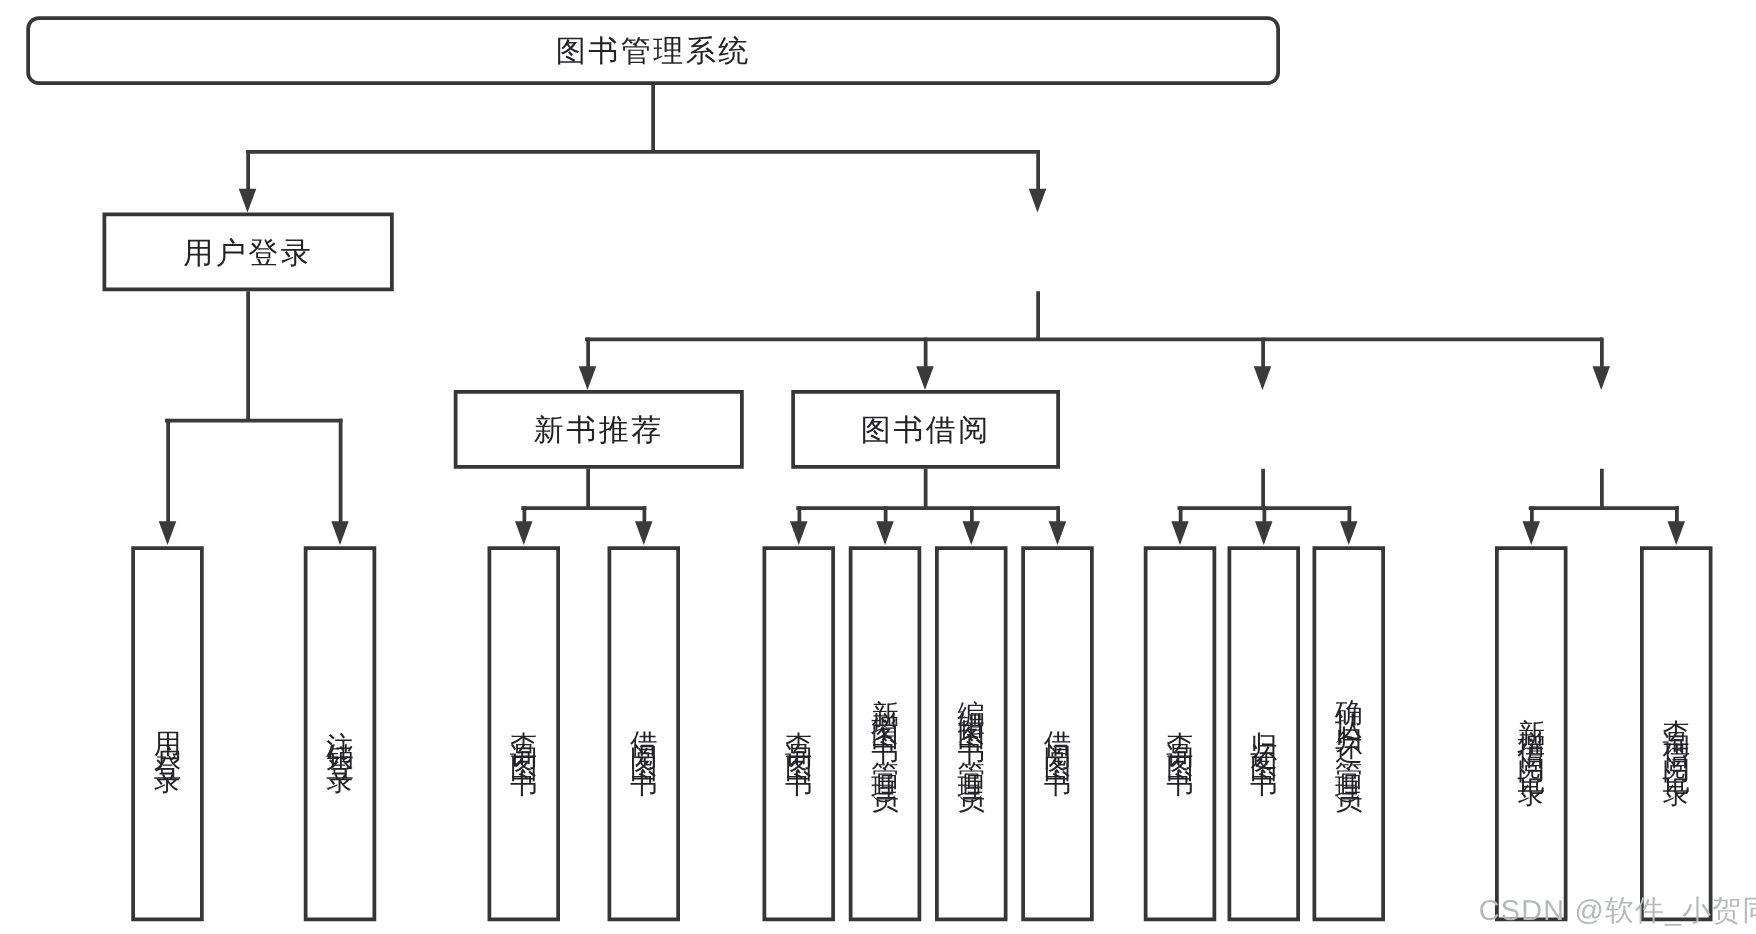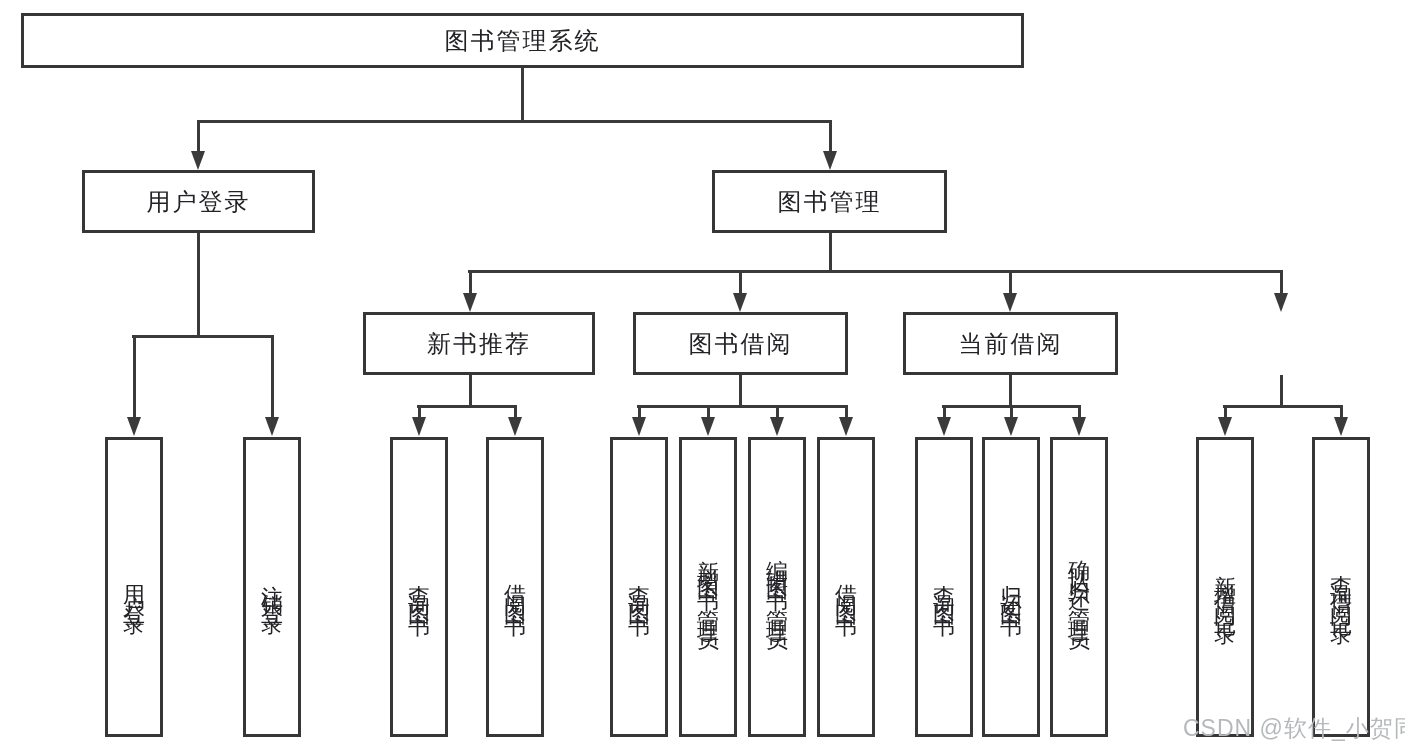--- a/index.html
+++ b/index.html
@@ -51,31 +51,30 @@
     letter-spacing: 1px;
     white-space: nowrap;
     z-index: 5;
   }
 </style>
 </head>
 <body>
 
 <div class="canvas">
 
-  <div class="box" style="left:21px; top:13px; width:1003px; height:55px;">图书管理系统</div>
+  <div class="box" style="left:21px; top:13px; width:1003px; height:55px;border-radius:10px;">图书管理系统</div>
 
   <div class="vline" style="left:521px; top:68px; height:54px;"></div>
   <div class="hline" style="left:197px; top:120px; width:635px;"></div>
   <div class="vline" style="left:197px; top:120px; height:33px;"></div>
   <div class="arrow" style="left:191px; top:151px;"></div>
   <div class="vline" style="left:829px; top:120px; height:33px;"></div>
   <div class="arrow" style="left:823px; top:151px;"></div>
 
   <div class="box" style="left:82px; top:170px; width:233px; height:63px;">用户登录</div>
-  <div class="box" style="left:712px; top:170px; width:235px; height:63px;">图书管理</div>
 
   <div class="vline" style="left:197px; top:233px; height:104px;"></div>
   <div class="hline" style="left:132px; top:335px; width:142px;"></div>
   <div class="vline" style="left:133px; top:335px; height:84px;"></div>
   <div class="arrow" style="left:127px; top:417px;"></div>
   <div class="vline" style="left:271px; top:335px; height:84px;"></div>
   <div class="arrow" style="left:265px; top:417px;"></div>
 
   <div class="vline" style="left:829px; top:233px; height:39px;"></div>
   <div class="hline" style="left:468px; top:270px; width:814px;"></div>
@@ -83,21 +82,20 @@
   <div class="arrow" style="left:463px; top:293px;"></div>
   <div class="vline" style="left:739px; top:270px; height:25px;"></div>
   <div class="arrow" style="left:733px; top:293px;"></div>
   <div class="vline" style="left:1009px; top:270px; height:25px;"></div>
   <div class="arrow" style="left:1003px; top:293px;"></div>
   <div class="vline" style="left:1280px; top:270px; height:25px;"></div>
   <div class="arrow" style="left:1274px; top:293px;"></div>
 
   <div class="box" style="left:363px; top:312px; width:232px; height:63px;">新书推荐</div>
   <div class="box" style="left:633px; top:312px; width:215px; height:63px;">图书借阅</div>
-  <div class="box" style="left:903px; top:312px; width:215px; height:63px;">当前借阅</div>
 
   <div class="vline" style="left:469px; top:375px; height:32px;"></div>
   <div class="hline" style="left:417px; top:405px; width:100px;"></div>
   <div class="vline" style="left:418px; top:405px; height:14px;"></div>
   <div class="arrow" style="left:412px; top:417px;"></div>
   <div class="vline" style="left:514px; top:405px; height:14px;"></div>
   <div class="arrow" style="left:508px; top:417px;"></div>
 
   <div class="vline" style="left:739px; top:375px; height:32px;"></div>
   <div class="hline" style="left:637px; top:405px; width:211px;"></div>

